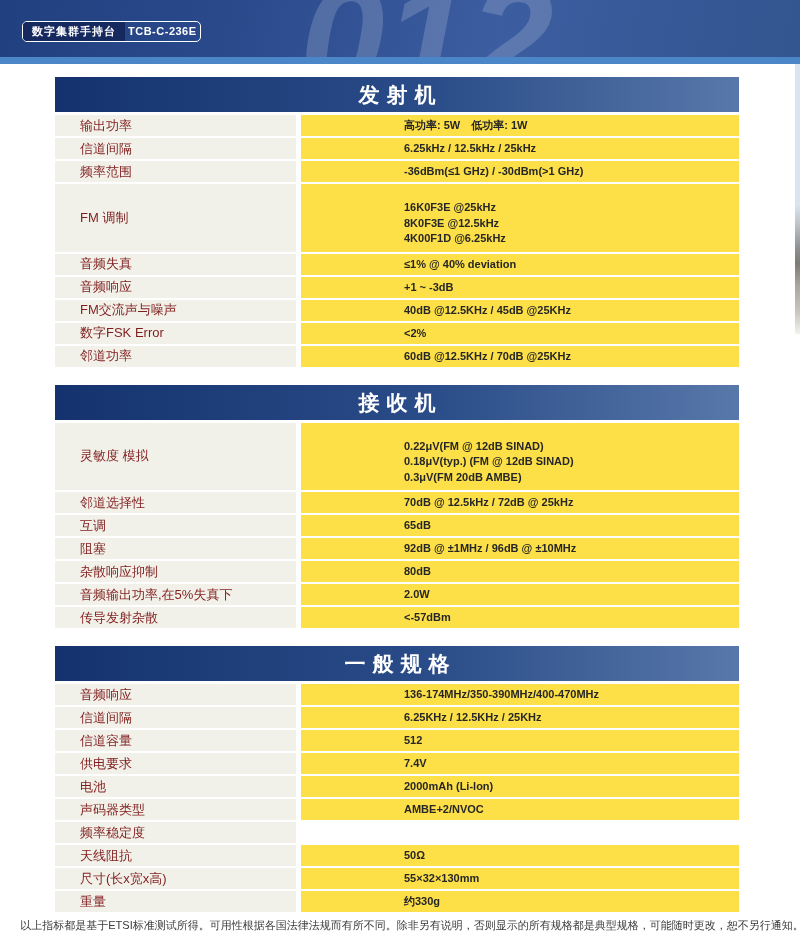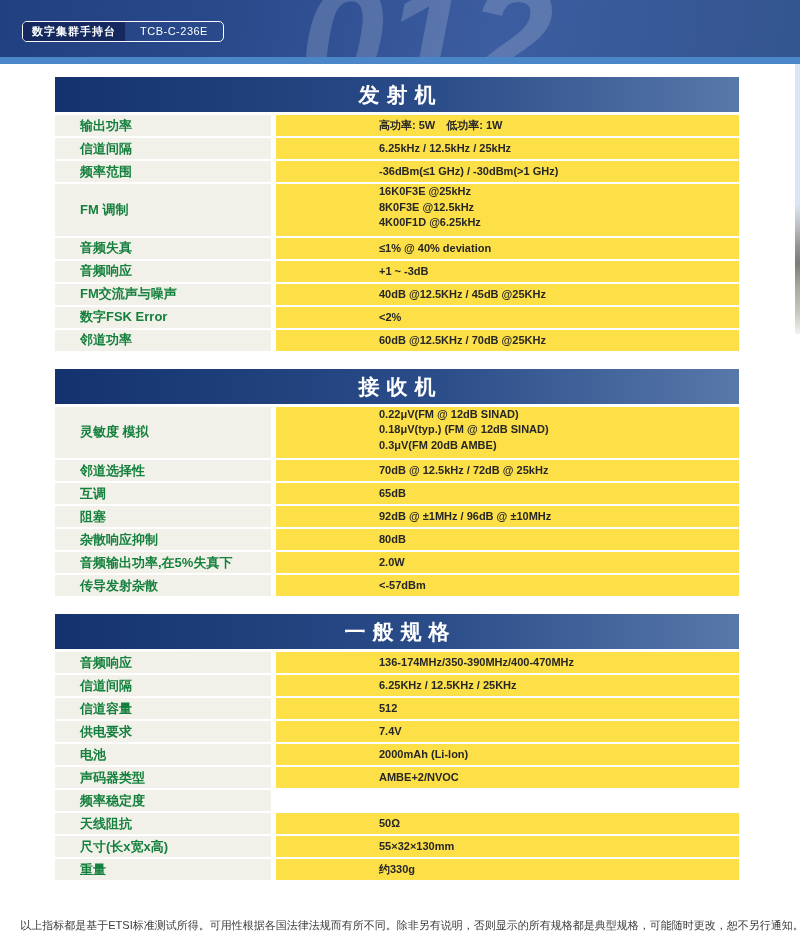--- a/index.html
+++ b/index.html
@@ -34,21 +34,21 @@
     position:absolute; left:22px; top:21px; height:21px;
     display:flex; align-items:stretch;
     border:1px solid #ffffff; border-radius:5px; overflow:hidden;
     color:#ffffff; font-size:11px; white-space:nowrap;
   }
   .badge-left {
     background:#15295f; padding:0 9px; line-height:19px; font-weight:600;
     letter-spacing:1px;
   }
   .badge-right {
-    background:transparent; padding:0 15px; line-height:19px; font-weight:400;
+    background:transparent; padding:0 3px; line-height:19px; font-weight:700;
     letter-spacing:0.5px;
   }
 
   
   .edge-sliver {
     position:absolute; right:0; top:64px; width:5px; height:270px;
     background:linear-gradient(180deg,
       #d9e6f1 0%, #d9e6f1 52%,
       #bcc0c3 60%, #8f9294 68%, #7e7a76 74%,
       #a8a49e 82%, #c9c6c0 92%, #f4f2ee 100%);
@@ -59,37 +59,37 @@
   .section { margin-bottom:18px; }
   .section-header {
     height:35px; line-height:35px; margin-bottom:3px;
     background:linear-gradient(90deg,#14336e 0%, #2a4c88 55%, #5878aa 100%);
     color:#ffffff; text-align:center;
     font-size:21px; font-weight:700;
     letter-spacing:7px; text-indent:7px;
   }
   .spec-row { display:flex; margin-bottom:2px; }
   .cell-label {
-    width:216px; margin-right:5px; flex:none;
-    background:#f2f1e9; color:#15803d;
-    font-size:13px; font-weight:700;
+    width:241px; margin-right:5px; flex:none;
+    background:#f2f1e9; color:#7f1d1d;
+    font-size:13px; font-weight:400;
     padding-left:25px;
     display:flex; align-items:center;
     min-height:21px; line-height:16px;
   }
   .cell-value {
     flex:1;
     background:#fde047; color:#262626;
     font-size:11px; font-weight:600;
     padding-left:103px; padding-right:8px;
     display:flex; flex-direction:column; justify-content:center;
     min-height:21px; line-height:21px;
     white-space:pre-wrap;
   }
-  .cell-value.multi { padding-top:0; padding-bottom:5px; line-height:15.5px; }
+  .cell-value.multi { padding-top:16px; padding-bottom:5px; line-height:15.5px; }
   .value-line { line-height:15.5px; }
 
   
   .footnote {
     position:absolute; left:12px; top:918px; width:800px;
     text-align:center; font-size:11px; color:#3a3a3a; line-height:15px;
   }
 </style>
 </head>
 <body>

